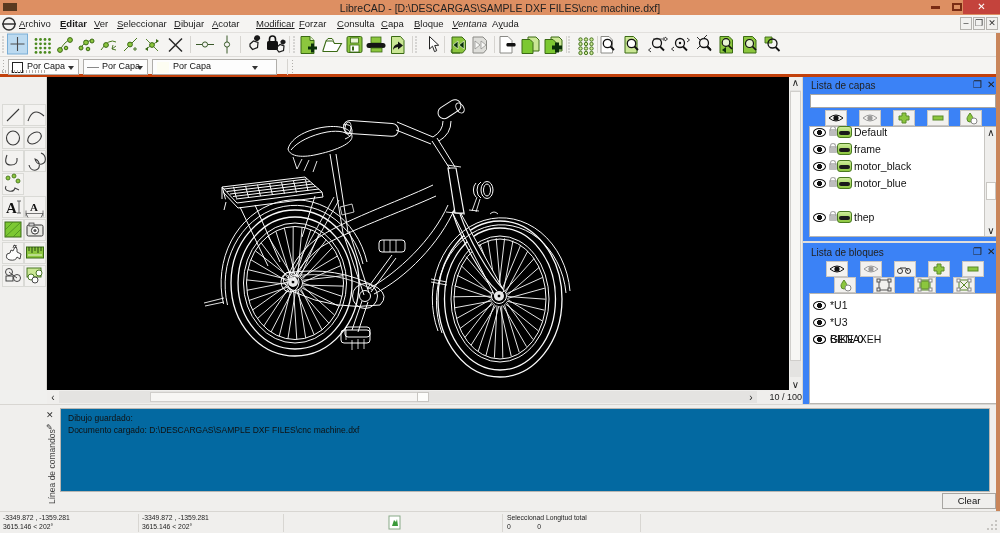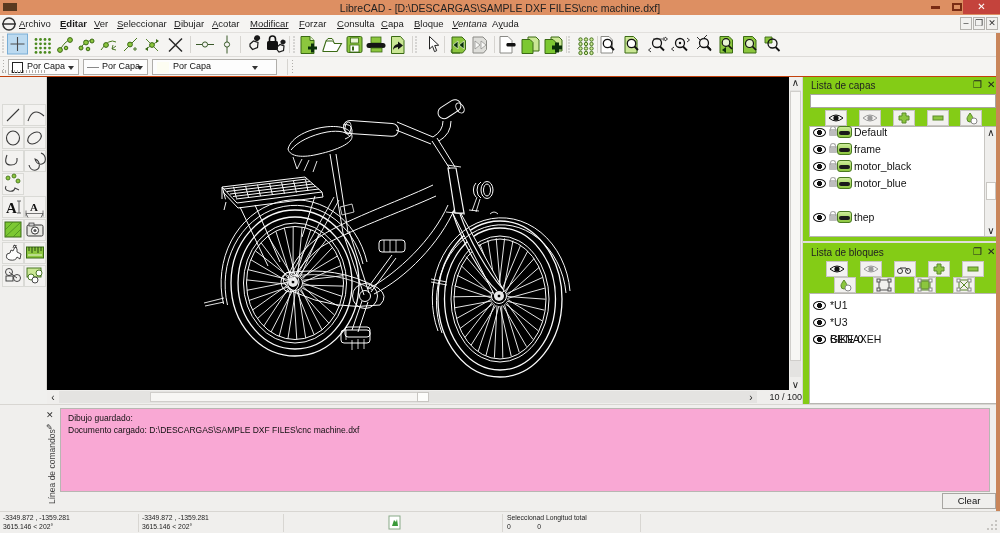--- a/index.html
+++ b/index.html
@@ -13,49 +13,49 @@
 #btn-min { left:931px; top:6px; width:9px; height:3px; background:#7a2c14; }
 #btn-max { left:952px; top:3px; width:10px; height:8px; border:2px solid #7a2c14; background:#dd8f62; }
 
 #menubar { left:0; top:15px; width:1000px; height:18px; background:#f5f4f2; border-bottom:1px solid #e2e0dd; }
 .menu-item { position:absolute; top:3px; font-size:9.5px; color:#1a1a1a; }
 .menu-item u { text-decoration:underline; }
 .mdi-btn { position:absolute; top:2px; width:12px; height:13px; border:1px solid #b4b2ae; background:#f2f1ef; color:#333; font-size:9px; line-height:11px; text-align:center; }
 
 #toolbar { left:0; top:33px; width:1000px; height:24px; background:#f5f4f2; border-bottom:1px solid #dddbd8; }
 
-#optionsbar { left:0; top:57px; width:1000px; height:20px; background:#f5f4f2; border-bottom:1px solid #c2410c; }
+#optionsbar { left:0; top:57px; width:1000px; height:20px; background:#f5f4f2; border-bottom:3px solid #c2410c; }
 .combo { position:absolute; top:2px; height:16px; background:#fdfdfd; border:1px solid #b0aeaa; font-size:9px; color:#111; }
 .combo .arr { position:absolute; right:4px; top:6px; width:0; height:0; border-left:3.5px solid transparent; border-right:3.5px solid transparent; border-top:4px solid #333; }
 
 #leftpanel { left:0; top:77px; width:47px; height:313px; background:#f0efed; border-right:1px solid #d8d6d2; }
 
 #canvas { left:47px; top:77px; width:742px; height:313px; background:#000; }
 
 #vscroll { left:789px; top:77px; width:13px; height:313px; background:#efeeec; }
 #hscroll { left:47px; top:390px; width:742px; height:14px; background:#efeeec; }
 .sbtn { position:absolute; font-size:10px; color:#222; text-align:center; font-family:"Liberation Sans",sans-serif; }
 #pagenum { left:758px; top:392px; width:44px; font-size:9px; color:#222; text-align:right; }
 
-#rightdock { left:802px; top:77px; width:194px; height:433px; background:#84cc16; border-left:1px solid #d8d6d2; }
+#rightdock { left:802px; top:77px; width:194px; height:433px; background:#3b82f6; border-left:1px solid #d8d6d2; }
 .dock-title { position:absolute; font-size:10px; color:#222; }
 .dock-x { position:absolute; font-size:10px; color:#222; }
 .mini-btn { position:absolute; height:16px; border:1px solid #c8c6c2; background:#f2f1ef; }
 .list { position:absolute; background:#fff; border:1px solid #b8b6b2; }
 .lrow { position:absolute; left:0; width:180px; height:15px; font-size:10.5px; color:#111; white-space:nowrap; }
 .leye { position:absolute; left:10px; top:3px; width:13px; height:9px; border:1px solid #111; border-radius:50% / 50%; background:radial-gradient(circle at 50% 50%, #111 0 2.6px, #fff 2.7px); }
 .llock { position:absolute; left:26px; top:4px; width:8px; height:7px; background:#bdbdbd; border-radius:1px; }
 .llock::before { content:''; position:absolute; left:1px; top:-3.5px; width:4px; height:4px; border:1px solid #a8a8a8; border-bottom:none; border-radius:3px 3px 0 0; }
 .lprn { position:absolute; left:34px; top:1px; width:15px; height:12px; background:linear-gradient(#cdec9a, #8cc63e); border:1px solid #4a7a20; border-radius:3px; }
 .lprn::before { content:''; position:absolute; left:1px; top:3.5px; width:11px; height:4px; background:#1a1a1a; border-radius:2px; }
 .ltxt { position:absolute; left:51px; top:1px; }
 .ltxt2 { position:absolute; left:27px; top:1px; }
 
 #cmddock { left:0; top:404px; width:1000px; height:107px; background:#f0efed; border-top:1px solid #d8d6d2; }
-#cmdhist { left:60px; top:3px; width:930px; height:84px; background:#f9a8d4; border:1px solid #b8b6b2; font-size:8.5px; color:#111; padding:3px 0 15px 7px; line-height:12px; }
+#cmdhist { left:60px; top:3px; width:930px; height:84px; background:#0369a1; border:1px solid #b8b6b2; font-size:8.5px; color:#111; padding:3px 0 15px 7px; line-height:12px; }
 #cmdrow { left:60px; top:87px; width:880px; height:18px; background:#fff; border:1px solid #c8c6c2; font-size:9.5px; color:#111; line-height:16px; padding-left:6px; }
 #clearbtn { left:942px; top:88px; width:54px; height:16px; background:#f0efed; border:1px solid #a8a6a2; font-size:9.5px; color:#111; text-align:center; line-height:14px; }
 #cmdstrip { left:44px; top:3px; width:15px; height:101px; }
 #cmdstrip .vtext { position:absolute; left:-37px; top:46px; width:90px; transform:rotate(-90deg); font-size:8.5px; color:#444; }
 
 #statusbar { left:0; top:511px; width:1000px; height:22px; background:#f0efed; border-top:1px solid #d8d6d2; font-size:6.8px; color:#222; }
 .scell { position:absolute; top:1px; line-height:9px; white-space:pre; }
 svg { display:block; }
 </style>
 </head>
@@ -74,21 +74,21 @@
         <circle cx="7" cy="7" r="6" fill="none" stroke="#333" stroke-width="1.5"></circle>
         <line x1="0" y1="7" x2="14" y2="7" stroke="#333" stroke-width="1.5"></line>
       </svg>
   </div>
   <div class="menu-item" style="left:19px;"><u>A</u>rchivo</div>
   <div class="menu-item" style="left:60px;font-weight:bold;"><u>E</u>ditar</div>
   <div class="menu-item" style="left:94px;"><u>V</u>er</div>
   <div class="menu-item" style="left:117px;"><u>S</u>eleccionar</div>
   <div class="menu-item" style="left:174px;"><u>D</u>ibujar</div>
   <div class="menu-item" style="left:212px;"><u>A</u>cotar</div>
-  <div class="menu-item" style="left:250px;text-decoration:underline;"><u>M</u>odificar</div>
+  <div class="menu-item" style="left:256px;text-decoration:underline;"><u>M</u>odificar</div>
   <div class="menu-item" style="left:299px;"><u>F</u>orzar</div>
   <div class="menu-item" style="left:337px;"><u>C</u>onsulta</div>
   <div class="menu-item" style="left:381px;"><u>C</u>apa</div>
   <div class="menu-item" style="left:414px;"><u>B</u>loque</div>
   <div class="menu-item" style="left:452px;font-style:italic;"><u>V</u>entana</div>
   <div class="menu-item" style="left:492px;">A<u>y</u>uda</div>
   <div class="mdi-btn" style="left:960px;">–</div>
   <div class="mdi-btn" style="left:973px;">❐</div>
   <div class="mdi-btn" style="left:986px;">✕</div>
 </div>

